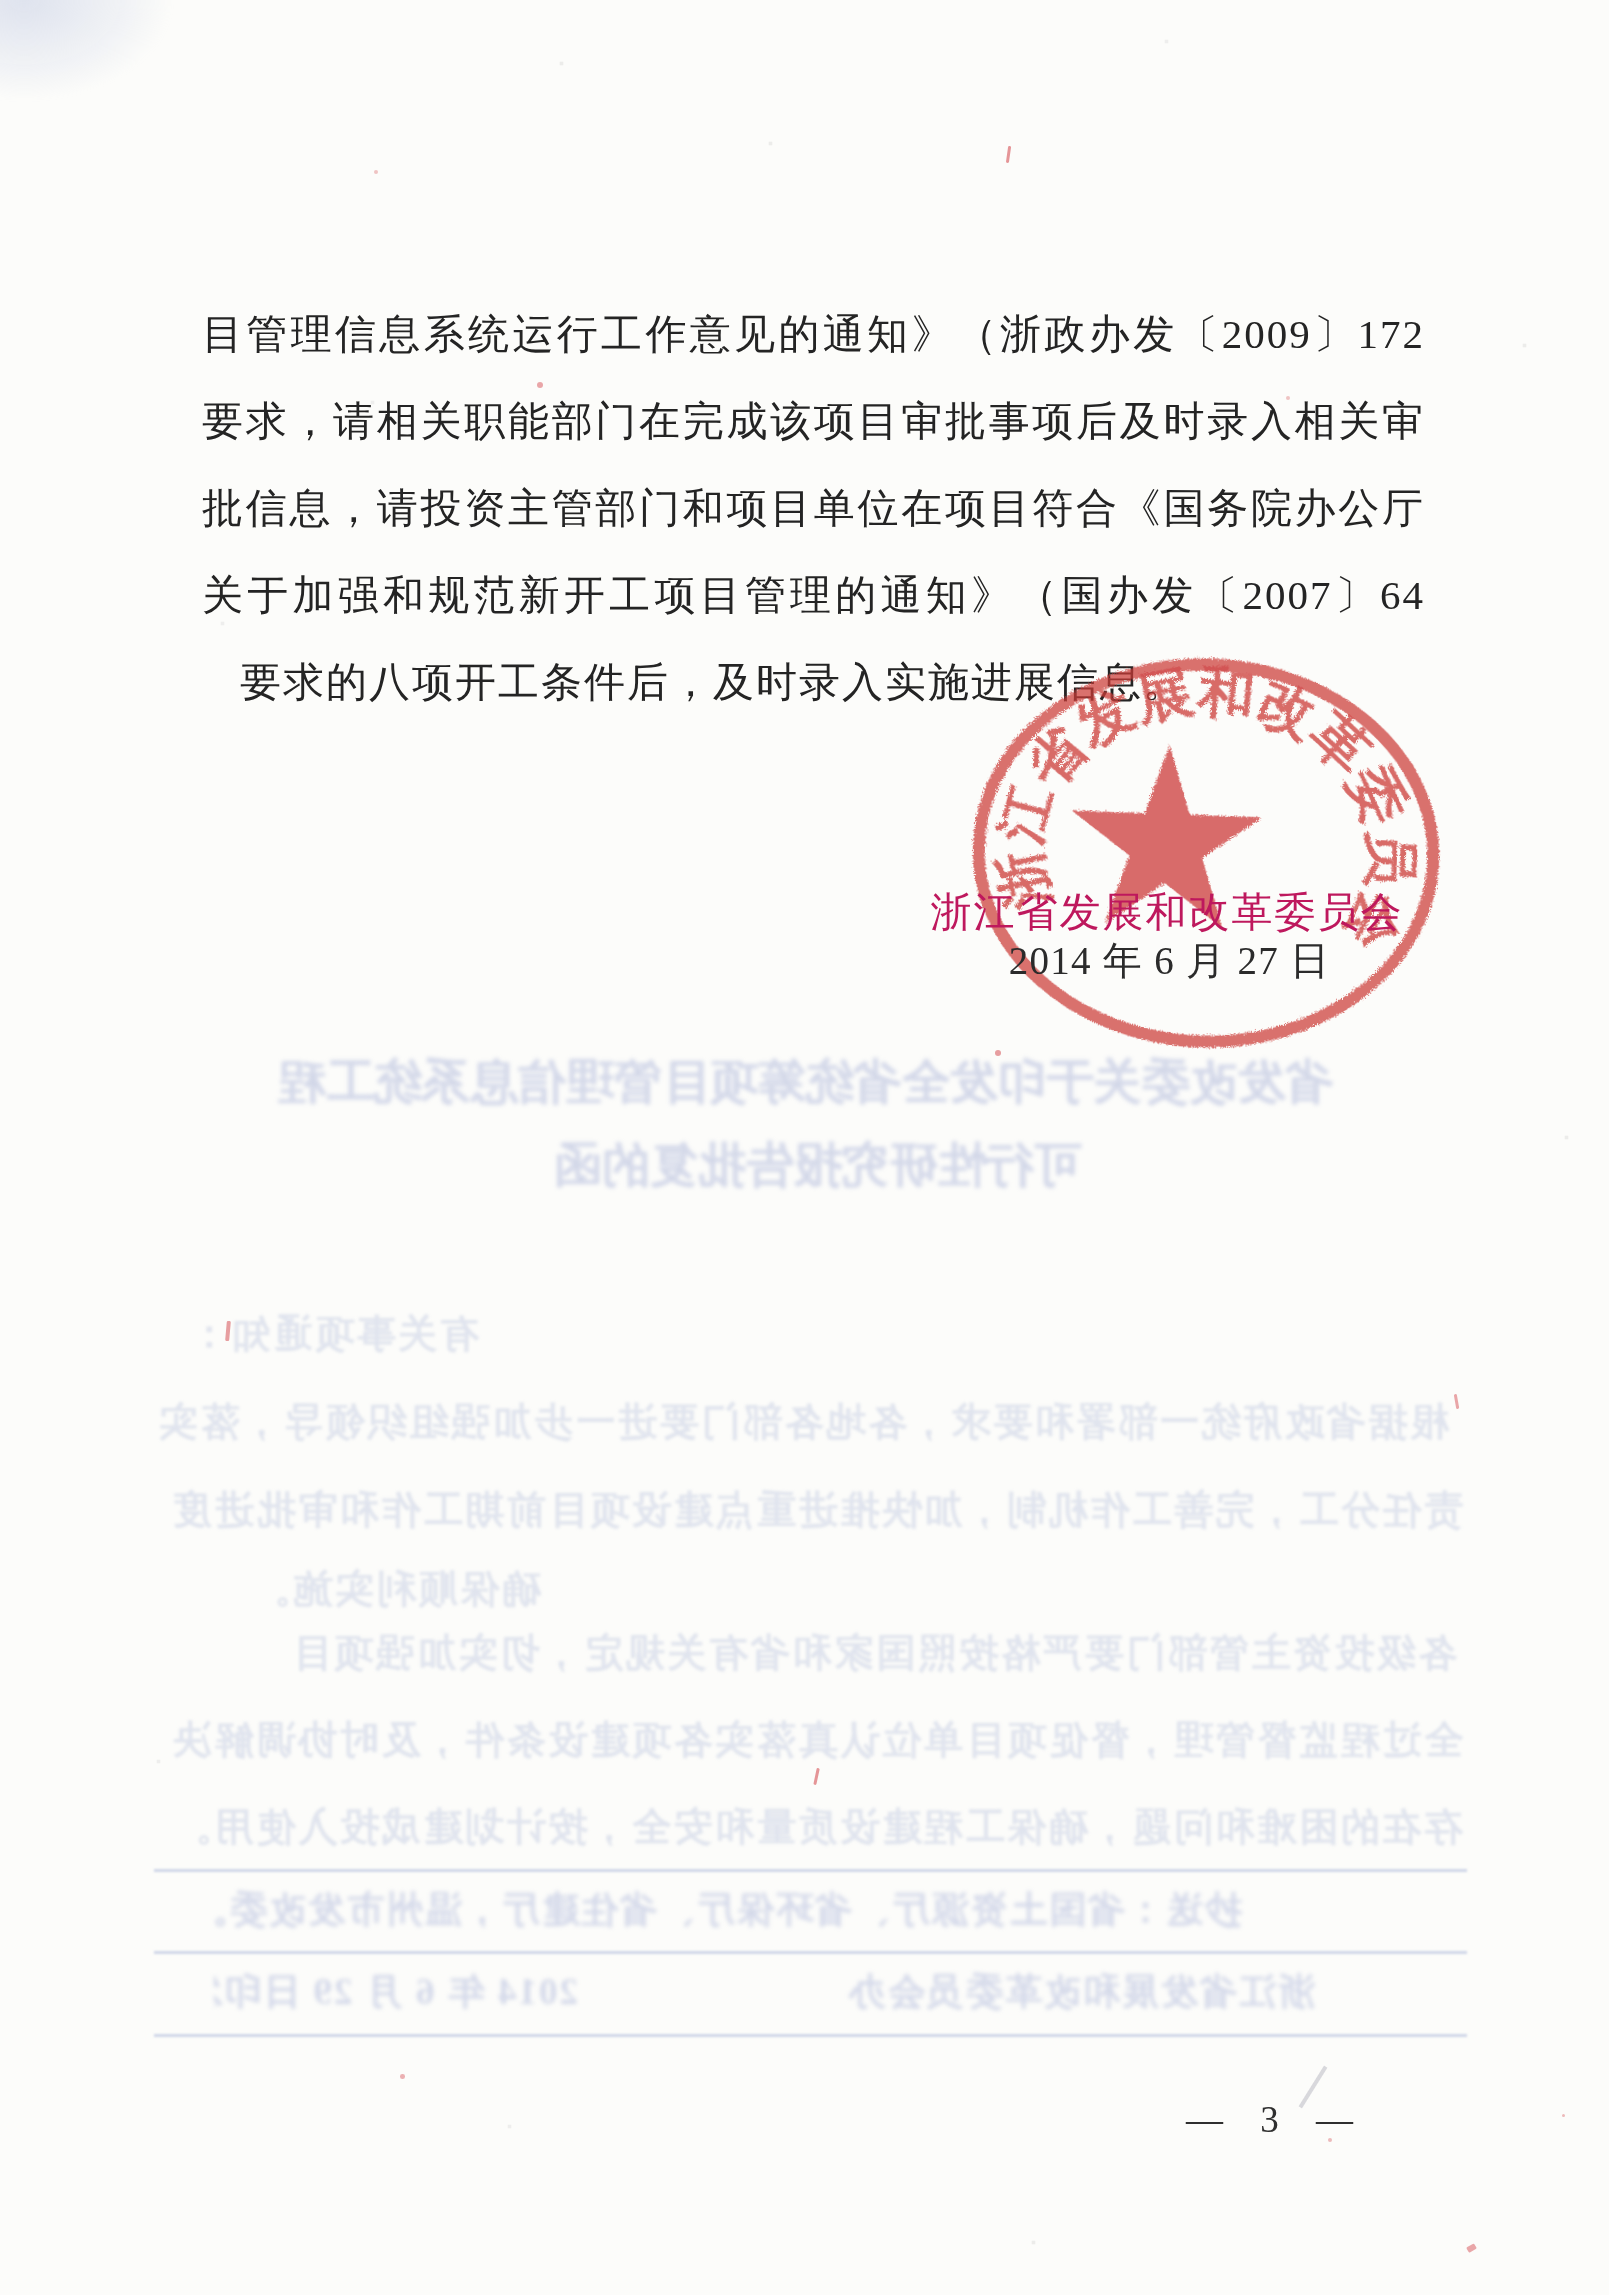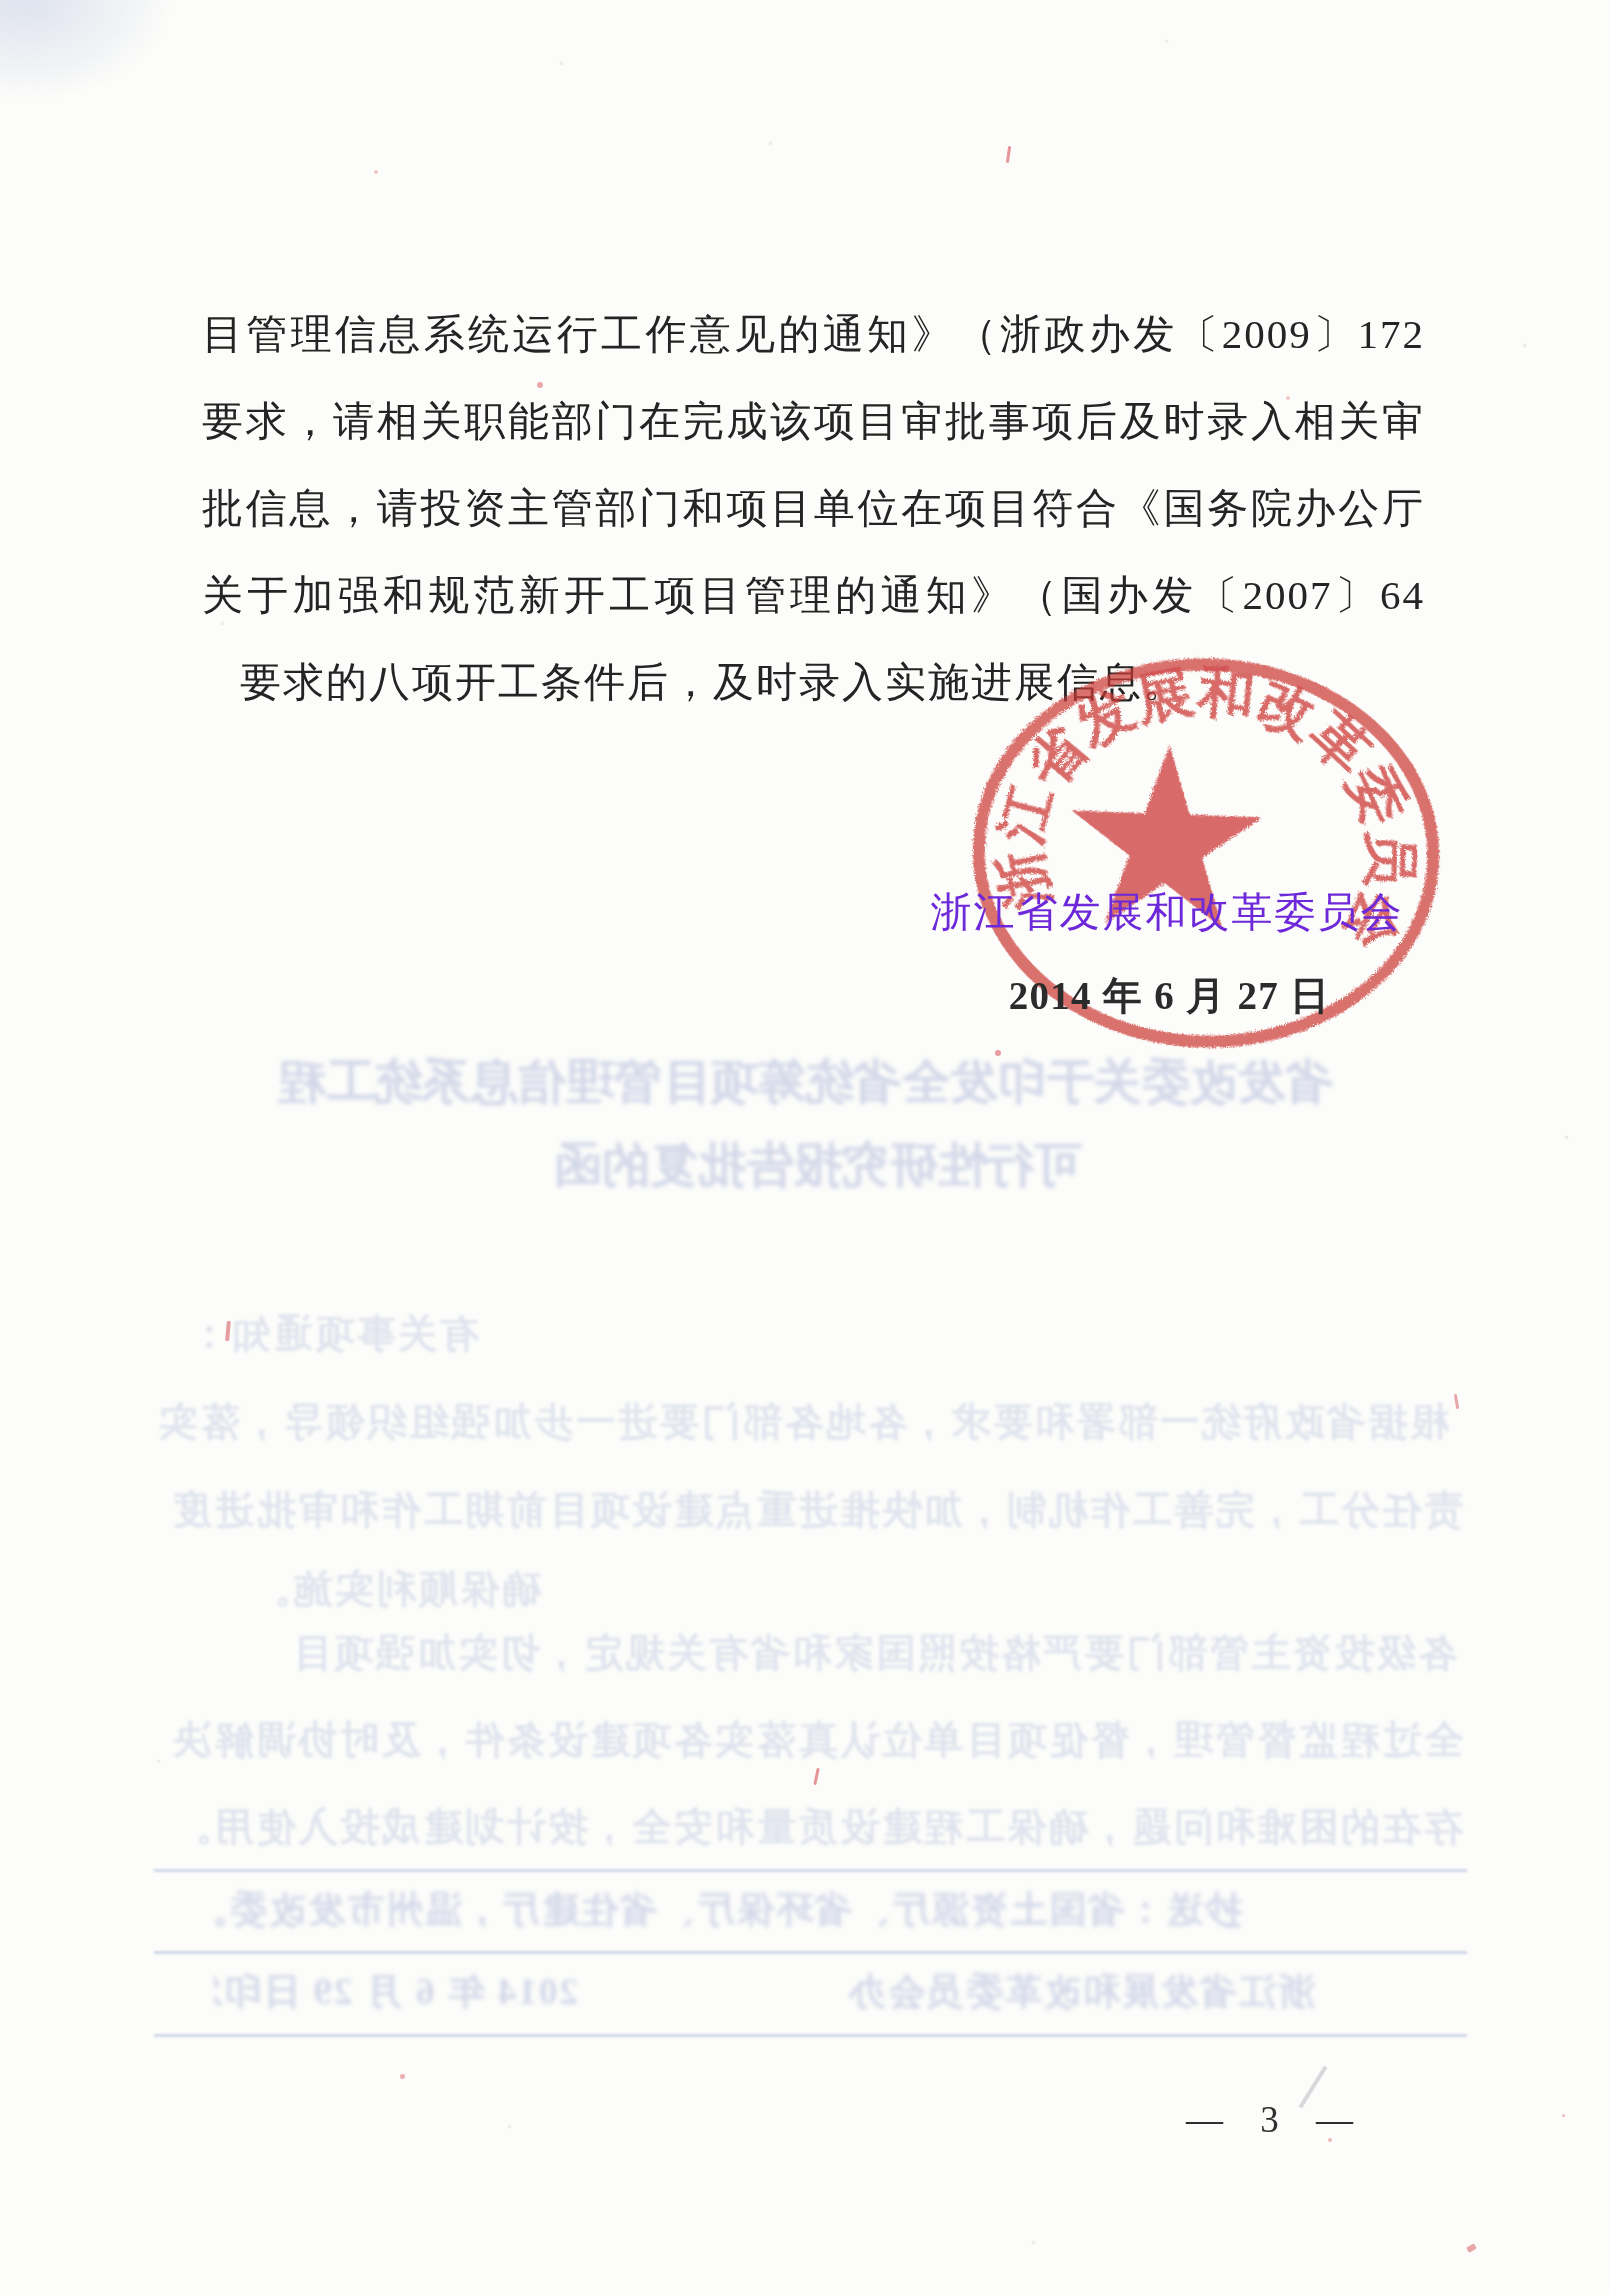--- a/index.html
+++ b/index.html
@@ -23,28 +23,27 @@
     font-size:41px;line-height:87px;color:#242424;
     letter-spacing:2px;
   }
   .body-text .line{
     height:87px;overflow:hidden;
     text-align:justify;text-align-last:justify;
   }
   .body-text .line.last{text-align-last:left;margin-left:38px;}
   .signature{
     position:absolute;left:925px;top:885px;width:484px;
-    font-size:41px;color:#6d28d9;text-align:center;letter-spacing:2px;
+    font-size:41px;color:#be185d;text-align:center;letter-spacing:2px;
     z-index:6;
   }
   .issue-date{
-    position:absolute;left:989px;top:969px;width:361px;
+    position:absolute;left:989px;top:934px;width:361px;
     font-size:39px;color:#2b2b2b;text-align:center;letter-spacing:1.3px;
     z-index:6;
-    font-weight:bold;
   }
   .page-number{
     position:absolute;left:1156px;top:2098px;width:227px;
     font-size:37px;color:#2f2f2f;text-align:center;word-spacing:28px;
   }
   
   .seal{
     position:absolute;left:962px;top:649px;width:488px;height:408px;
     z-index:5;opacity:0.88;
     transform:rotate(2deg);

